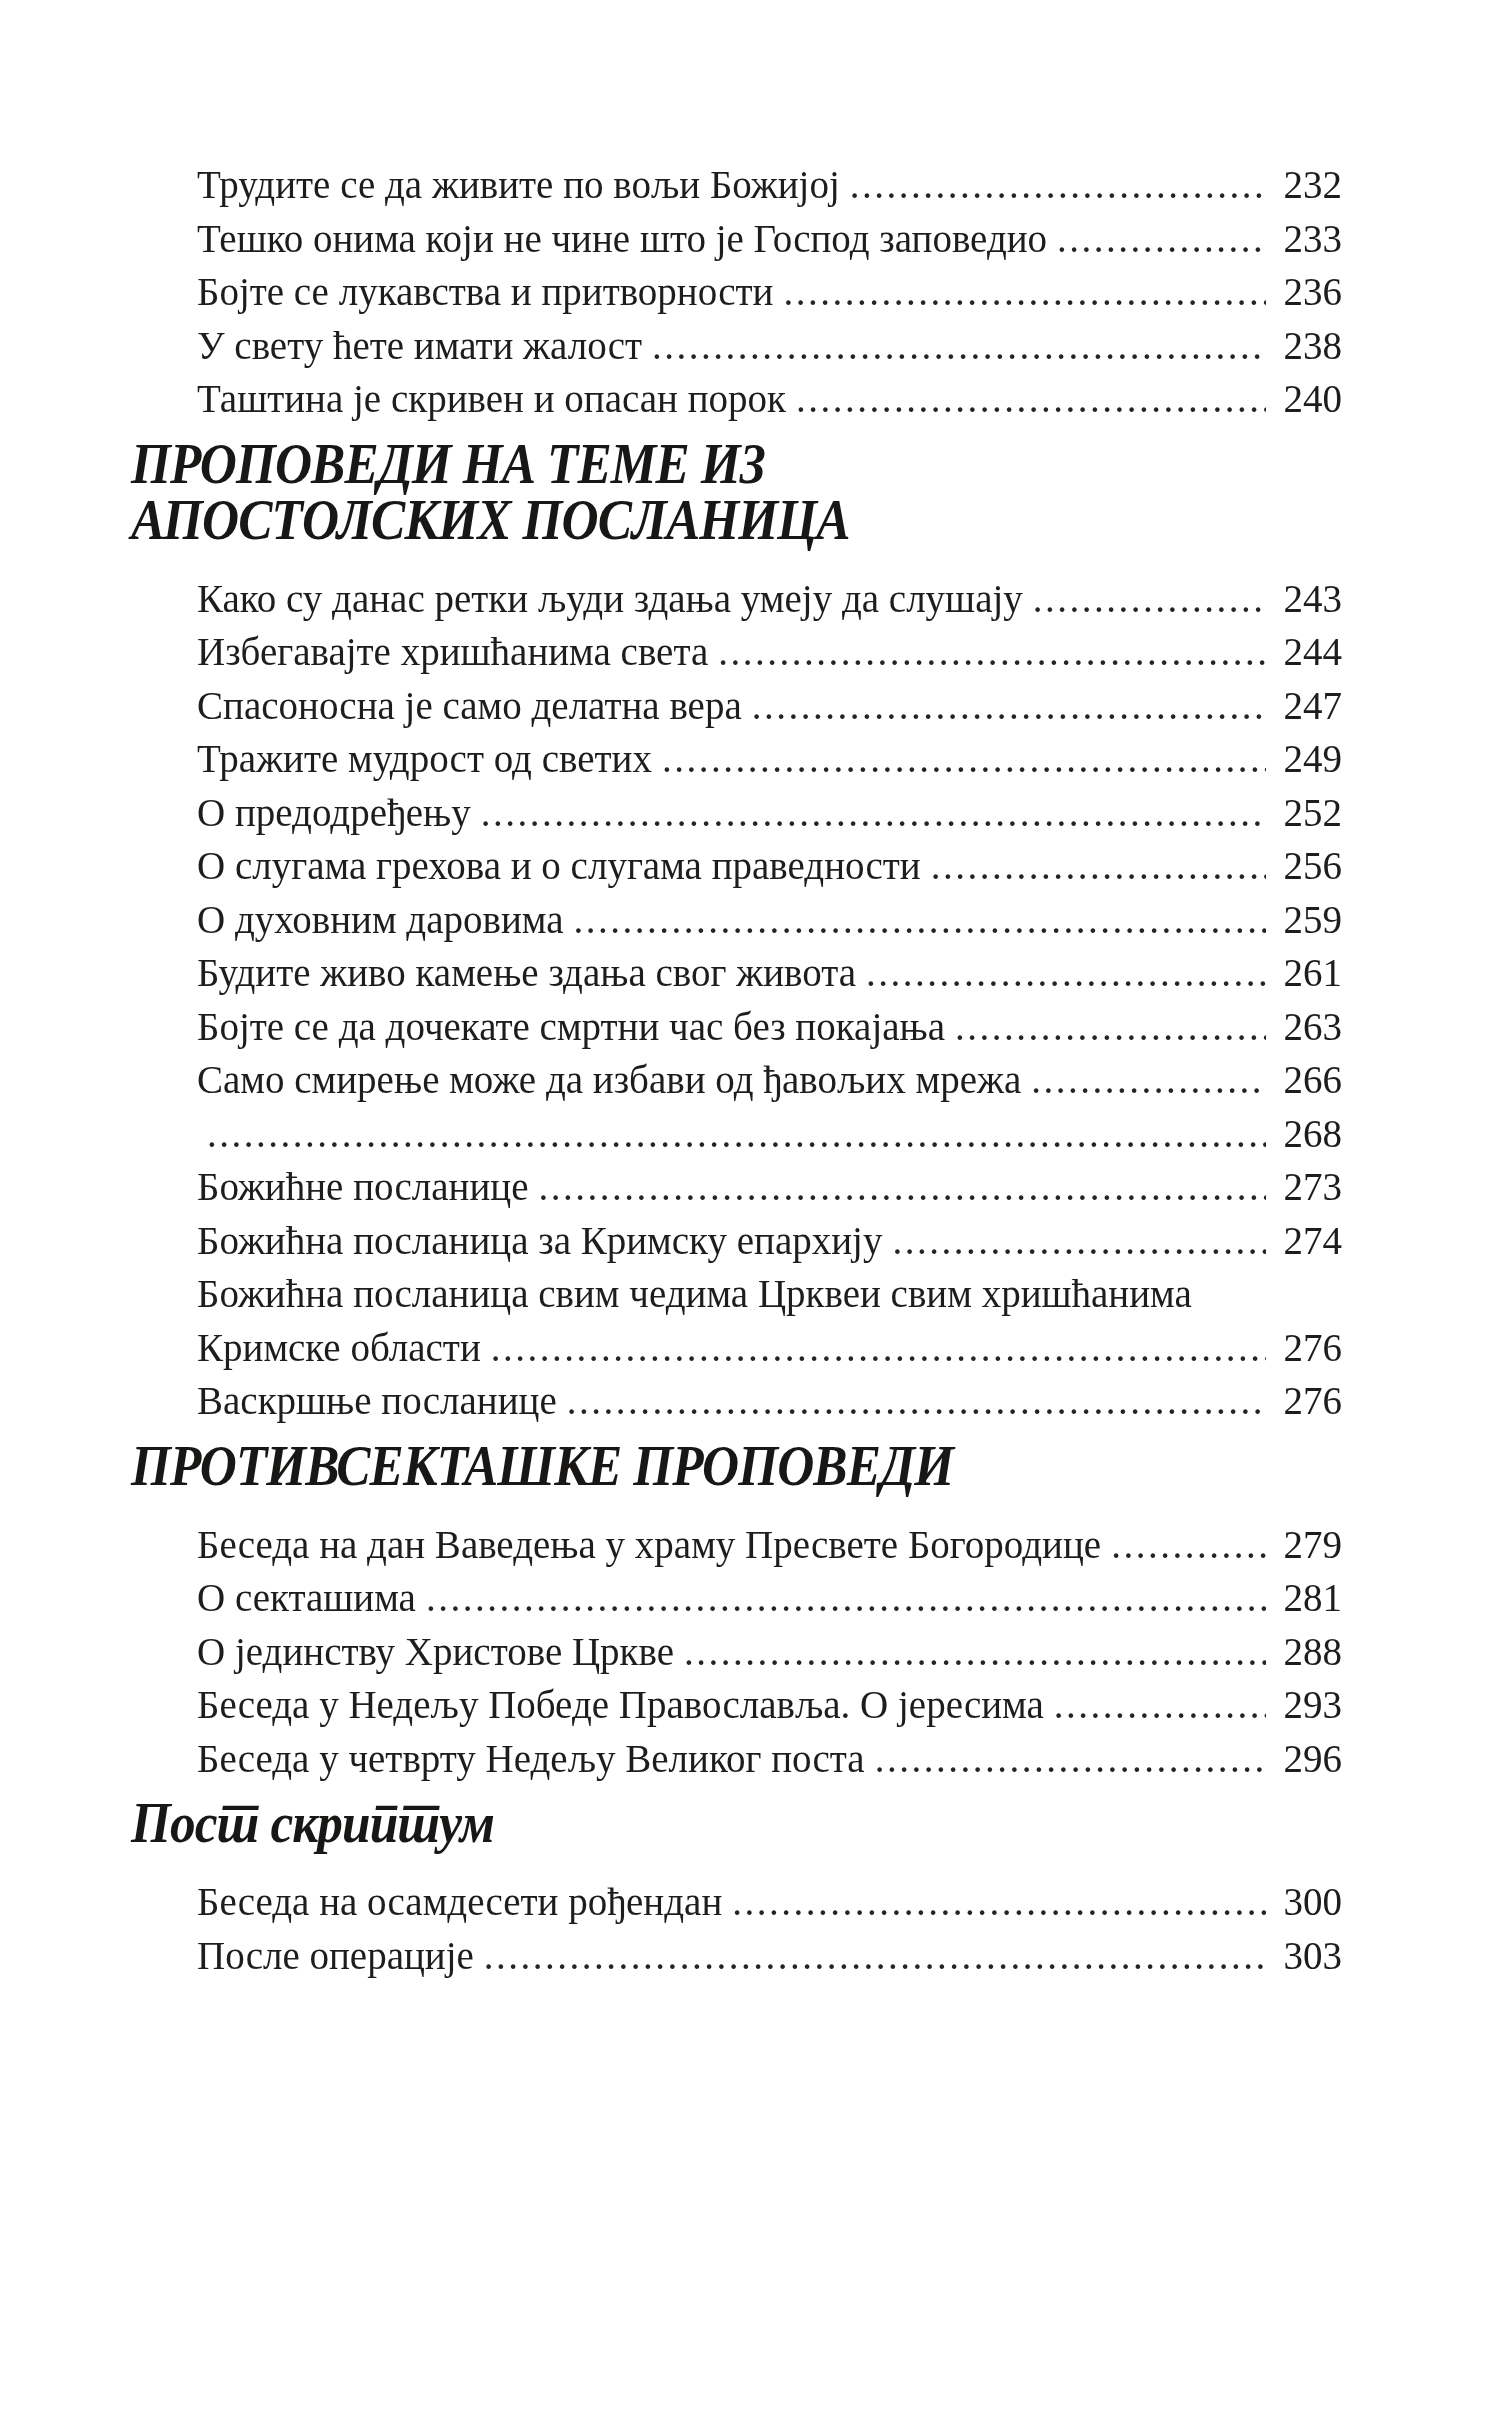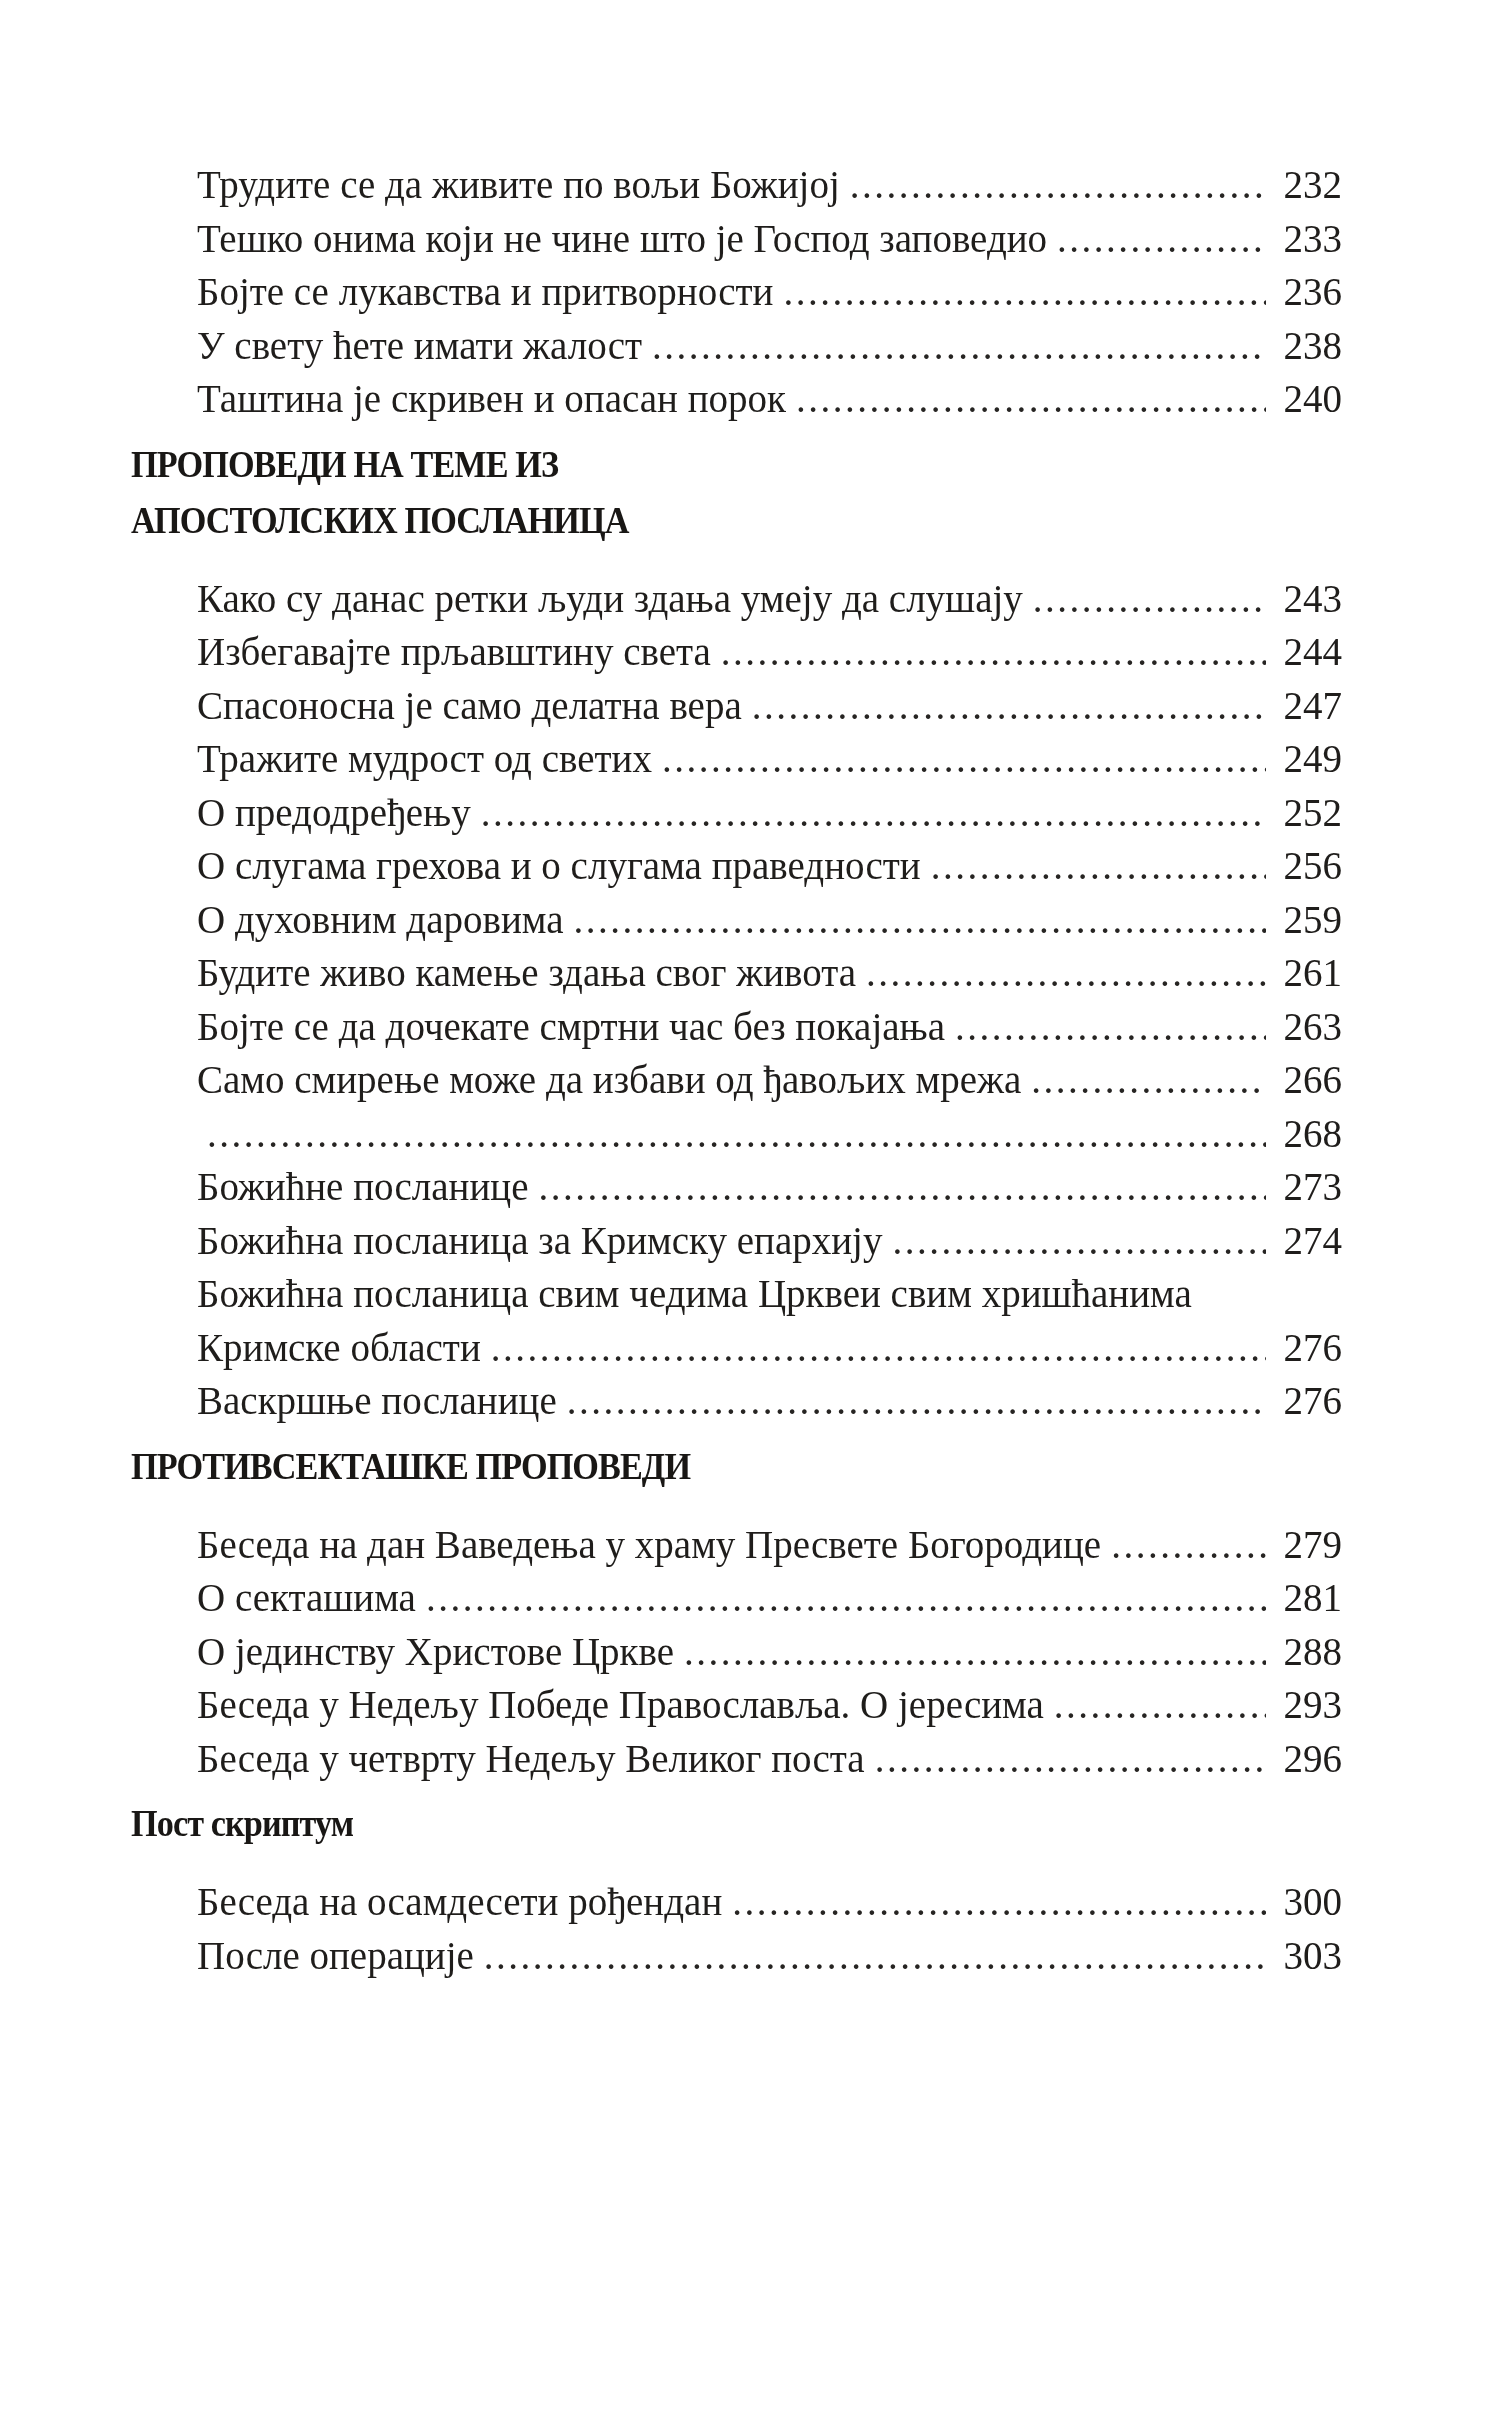--- a/index.html
+++ b/index.html
@@ -17,25 +17,26 @@
   }
   .toc {
     position: absolute;
     left: 131px;
     top: 158px;
     width: 1211px;
   }
   .toc-section { }
   .heading {
     margin: 10px 0 24px 0;
-    font-size: 38px;
+    font-size: 57px;
     line-height: 56px;
     font-weight: bold;
     color: #191715;
     white-space: nowrap;
+    font-style: italic;
   }
   .heading-line { height: 56px; }
   .hx {
     display: inline-block;
     transform: scaleX(0.9);
     transform-origin: 0 50%;
     letter-spacing: -1px;
   }
   .entry {
     display: flex;
@@ -103,21 +104,21 @@
       <div class="heading">
         <div class="heading-line"><span class="hx">ПРОПОВЕДИ НА ТЕМЕ ИЗ</span></div>
         <div class="heading-line"><span class="hx">АПОСТОЛСКИХ ПОСЛАНИЦА</span></div>
       </div>
       <div class="entry">
         <span class="t">Како су данас ретки људи здања умеју да слушају</span>
         <span class="leader"></span>
         <span class="num">243</span>
       </div>
       <div class="entry">
-        <span class="t">Избегавајте прљавштину света</span>
+        <span class="t">Избегавајте хришћанима света</span>
         <span class="leader"></span>
         <span class="num">244</span>
       </div>
       <div class="entry">
         <span class="t">Спасоносна је само делатна вера</span>
         <span class="leader"></span>
         <span class="num">247</span>
       </div>
       <div class="entry">
         <span class="t">Тражите мудрост од светих</span>

